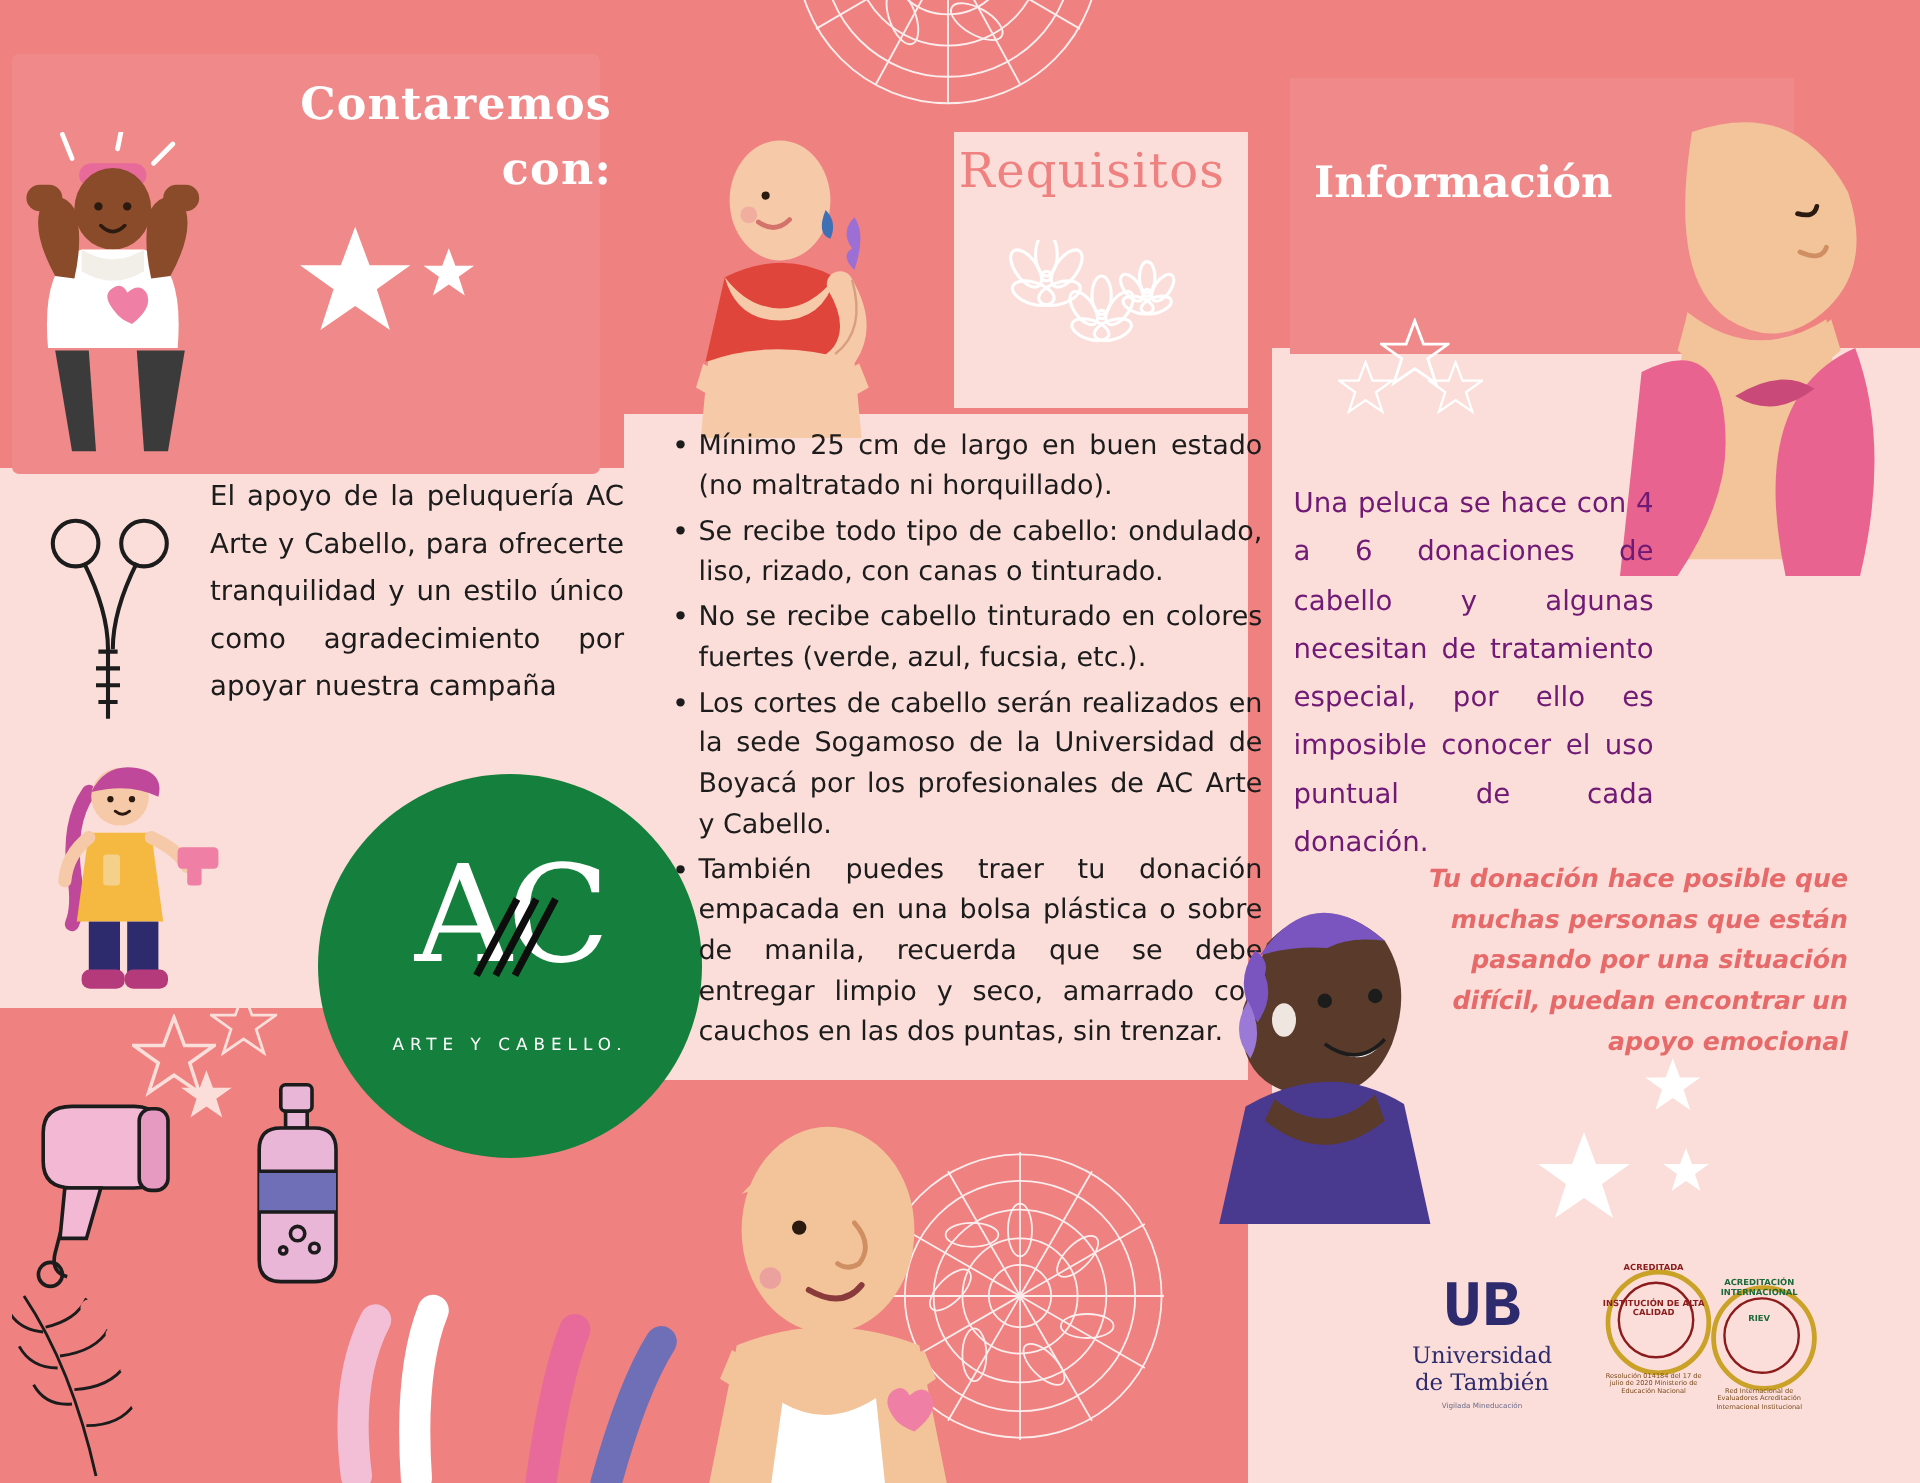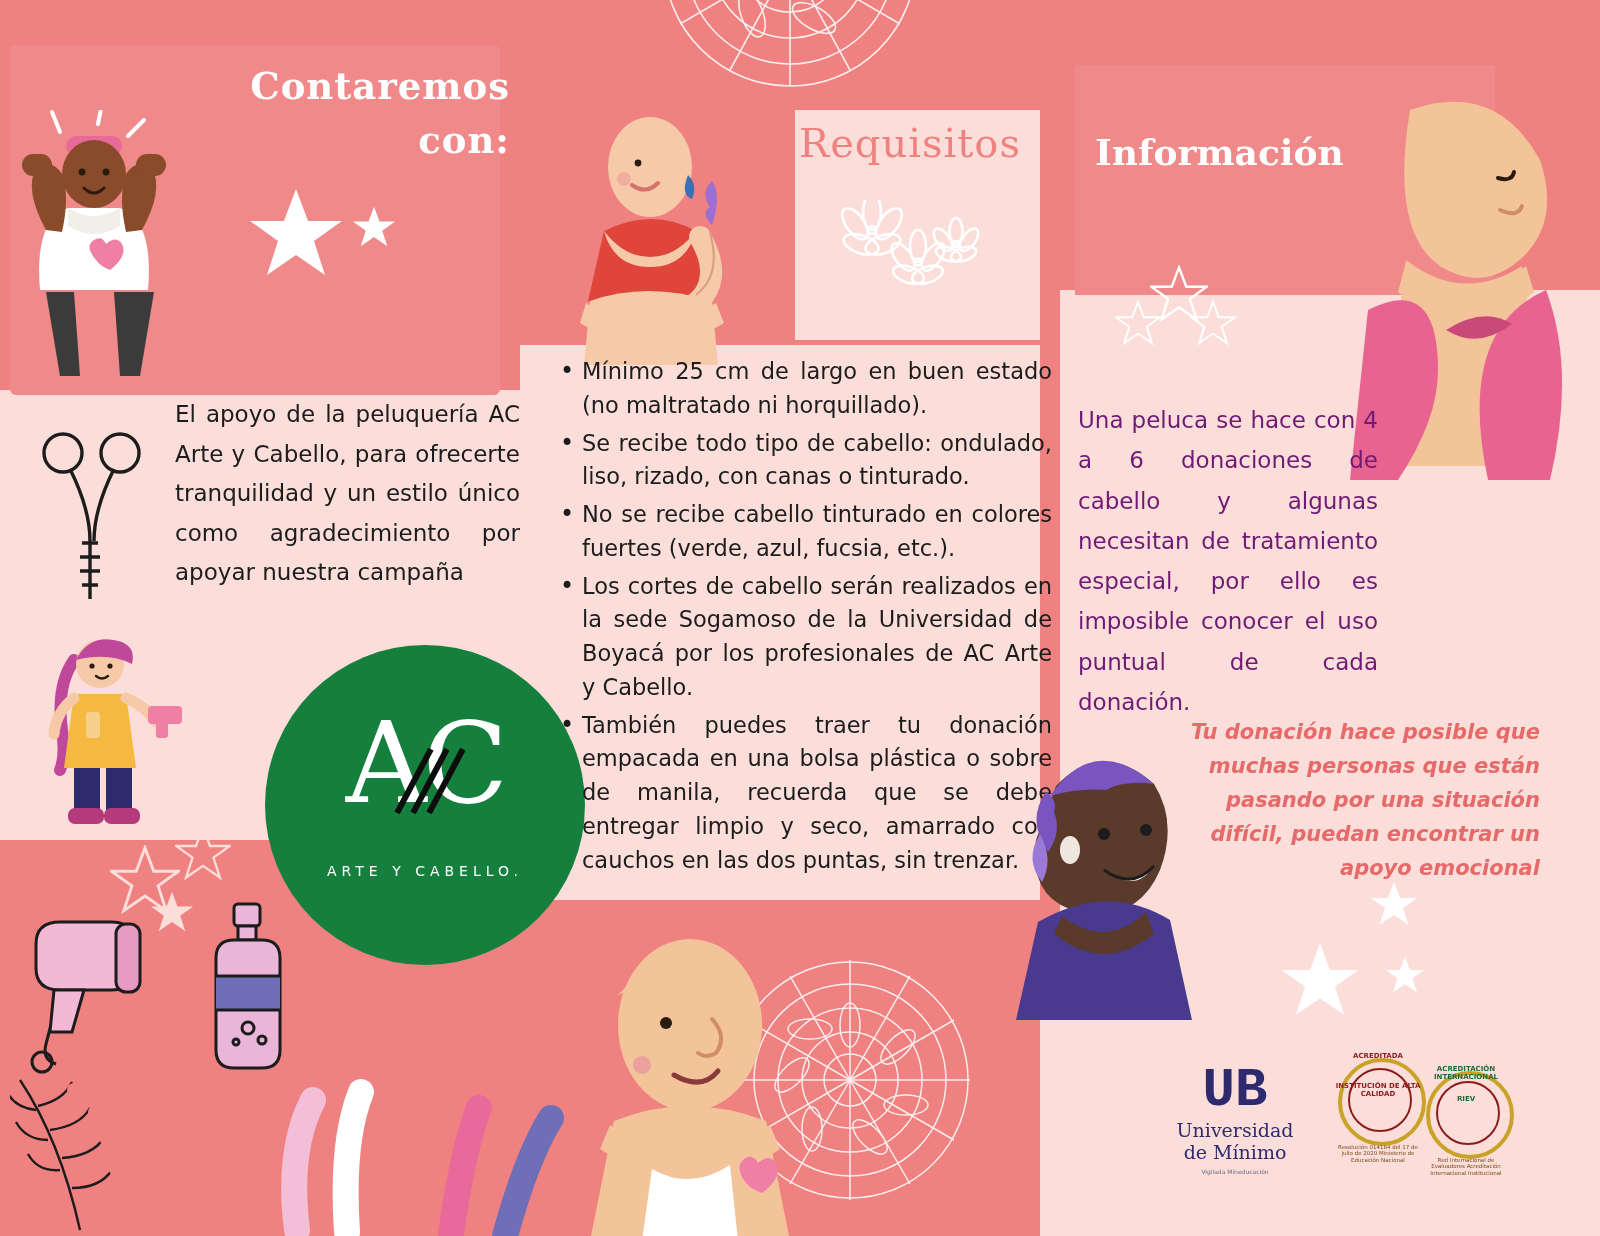--- a/index.html
+++ b/index.html
@@ -462,21 +462,21 @@
     <polygon points="48,4 60,36 94,36 66,56 77,90 48,70 19,90 30,56 2,36 36,36" fill="#ffffff"></polygon>
   </svg>
   <svg class="star" style="left:1385px;top:955px;" width="40" height="40" viewBox="0 0 96 96">
     <polygon points="48,4 60,36 94,36 66,56 77,90 48,70 19,90 30,56 2,36 36,36" fill="#ffffff"></polygon>
   </svg>
 
   <div class="ub">
     <div class="ubmark">UB</div>
     <div class="ubname">
       <span>Universidad</span><br>
-      <span>de Mínimo</span>
+      <span>de También</span>
     </div>
     <div class="ubfoot">Vigilada Mineducación</div>
   </div>
 
   <div class="seal" style="left:1320px;top:1052px;margin-left:12px;">
     <div class="ring"></div>
       <div class="ringin"></div>
     <div class="sealtop">ACREDITADA</div>
     <div class="sealmid">INSTITUCIÓN DE ALTA CALIDAD</div>
     <div class="sealbot">Resolución 014184 del 17 de julio de 2020 Ministerio de Educación Nacional</div>

